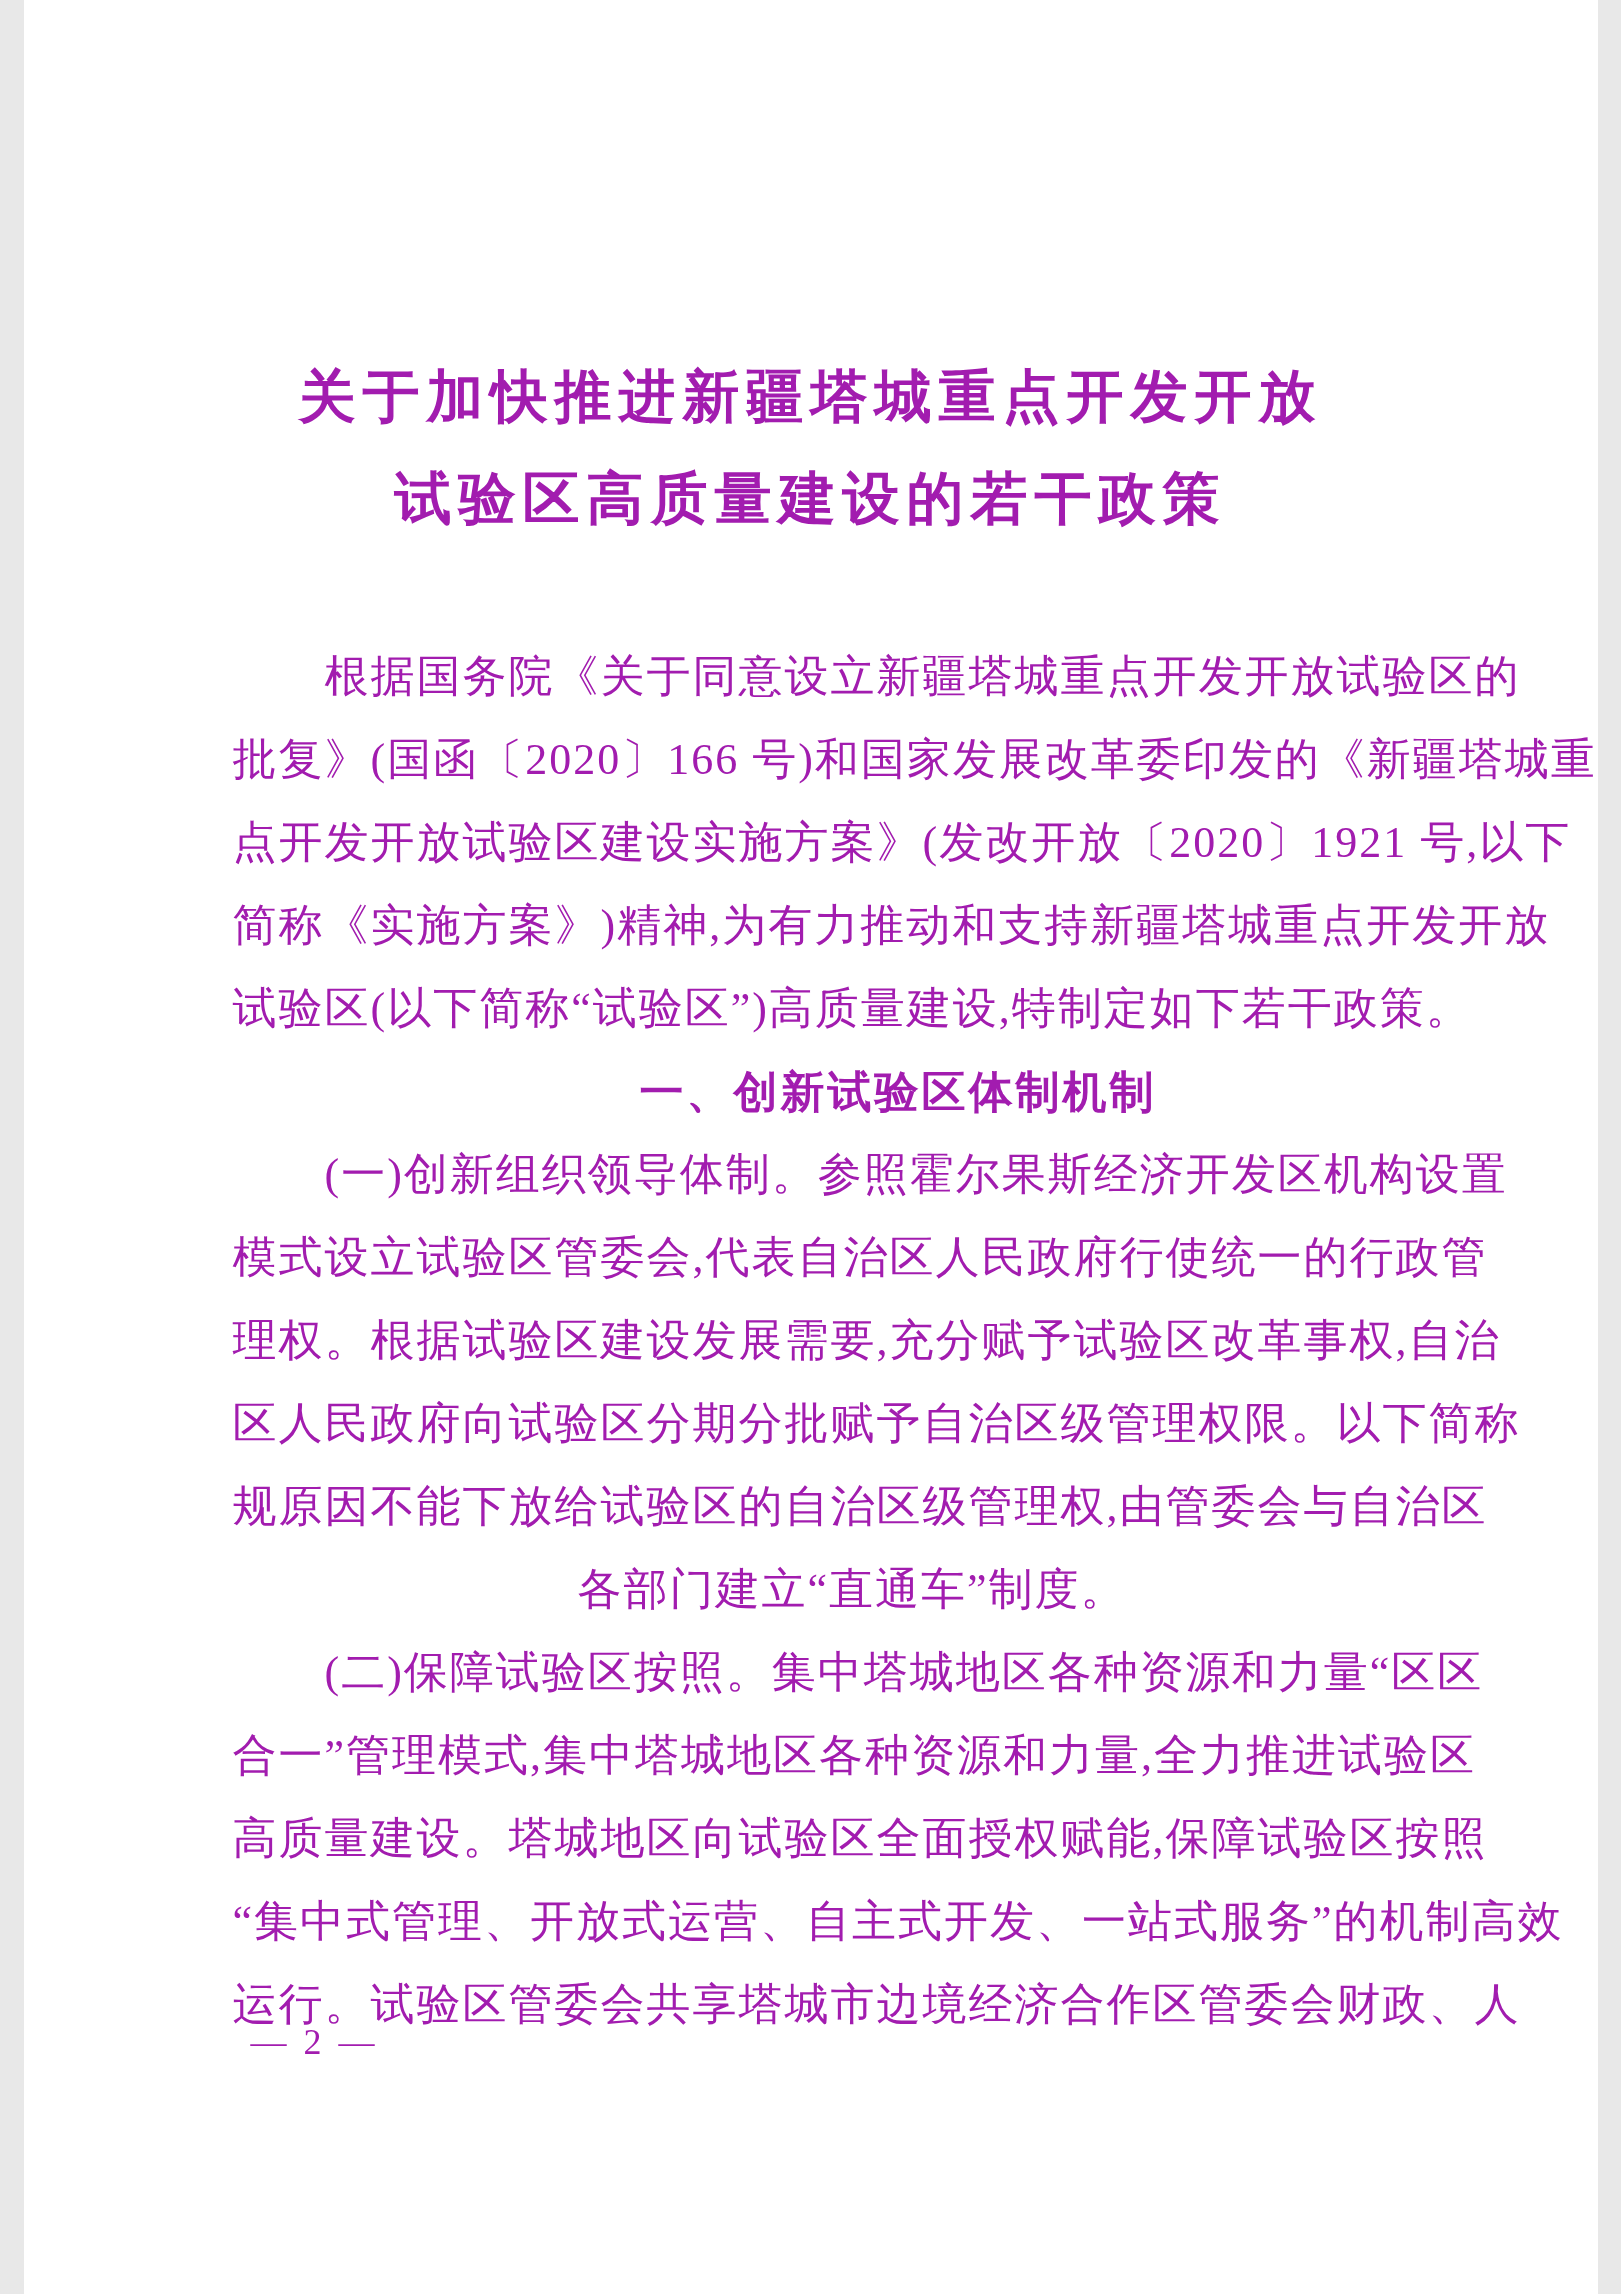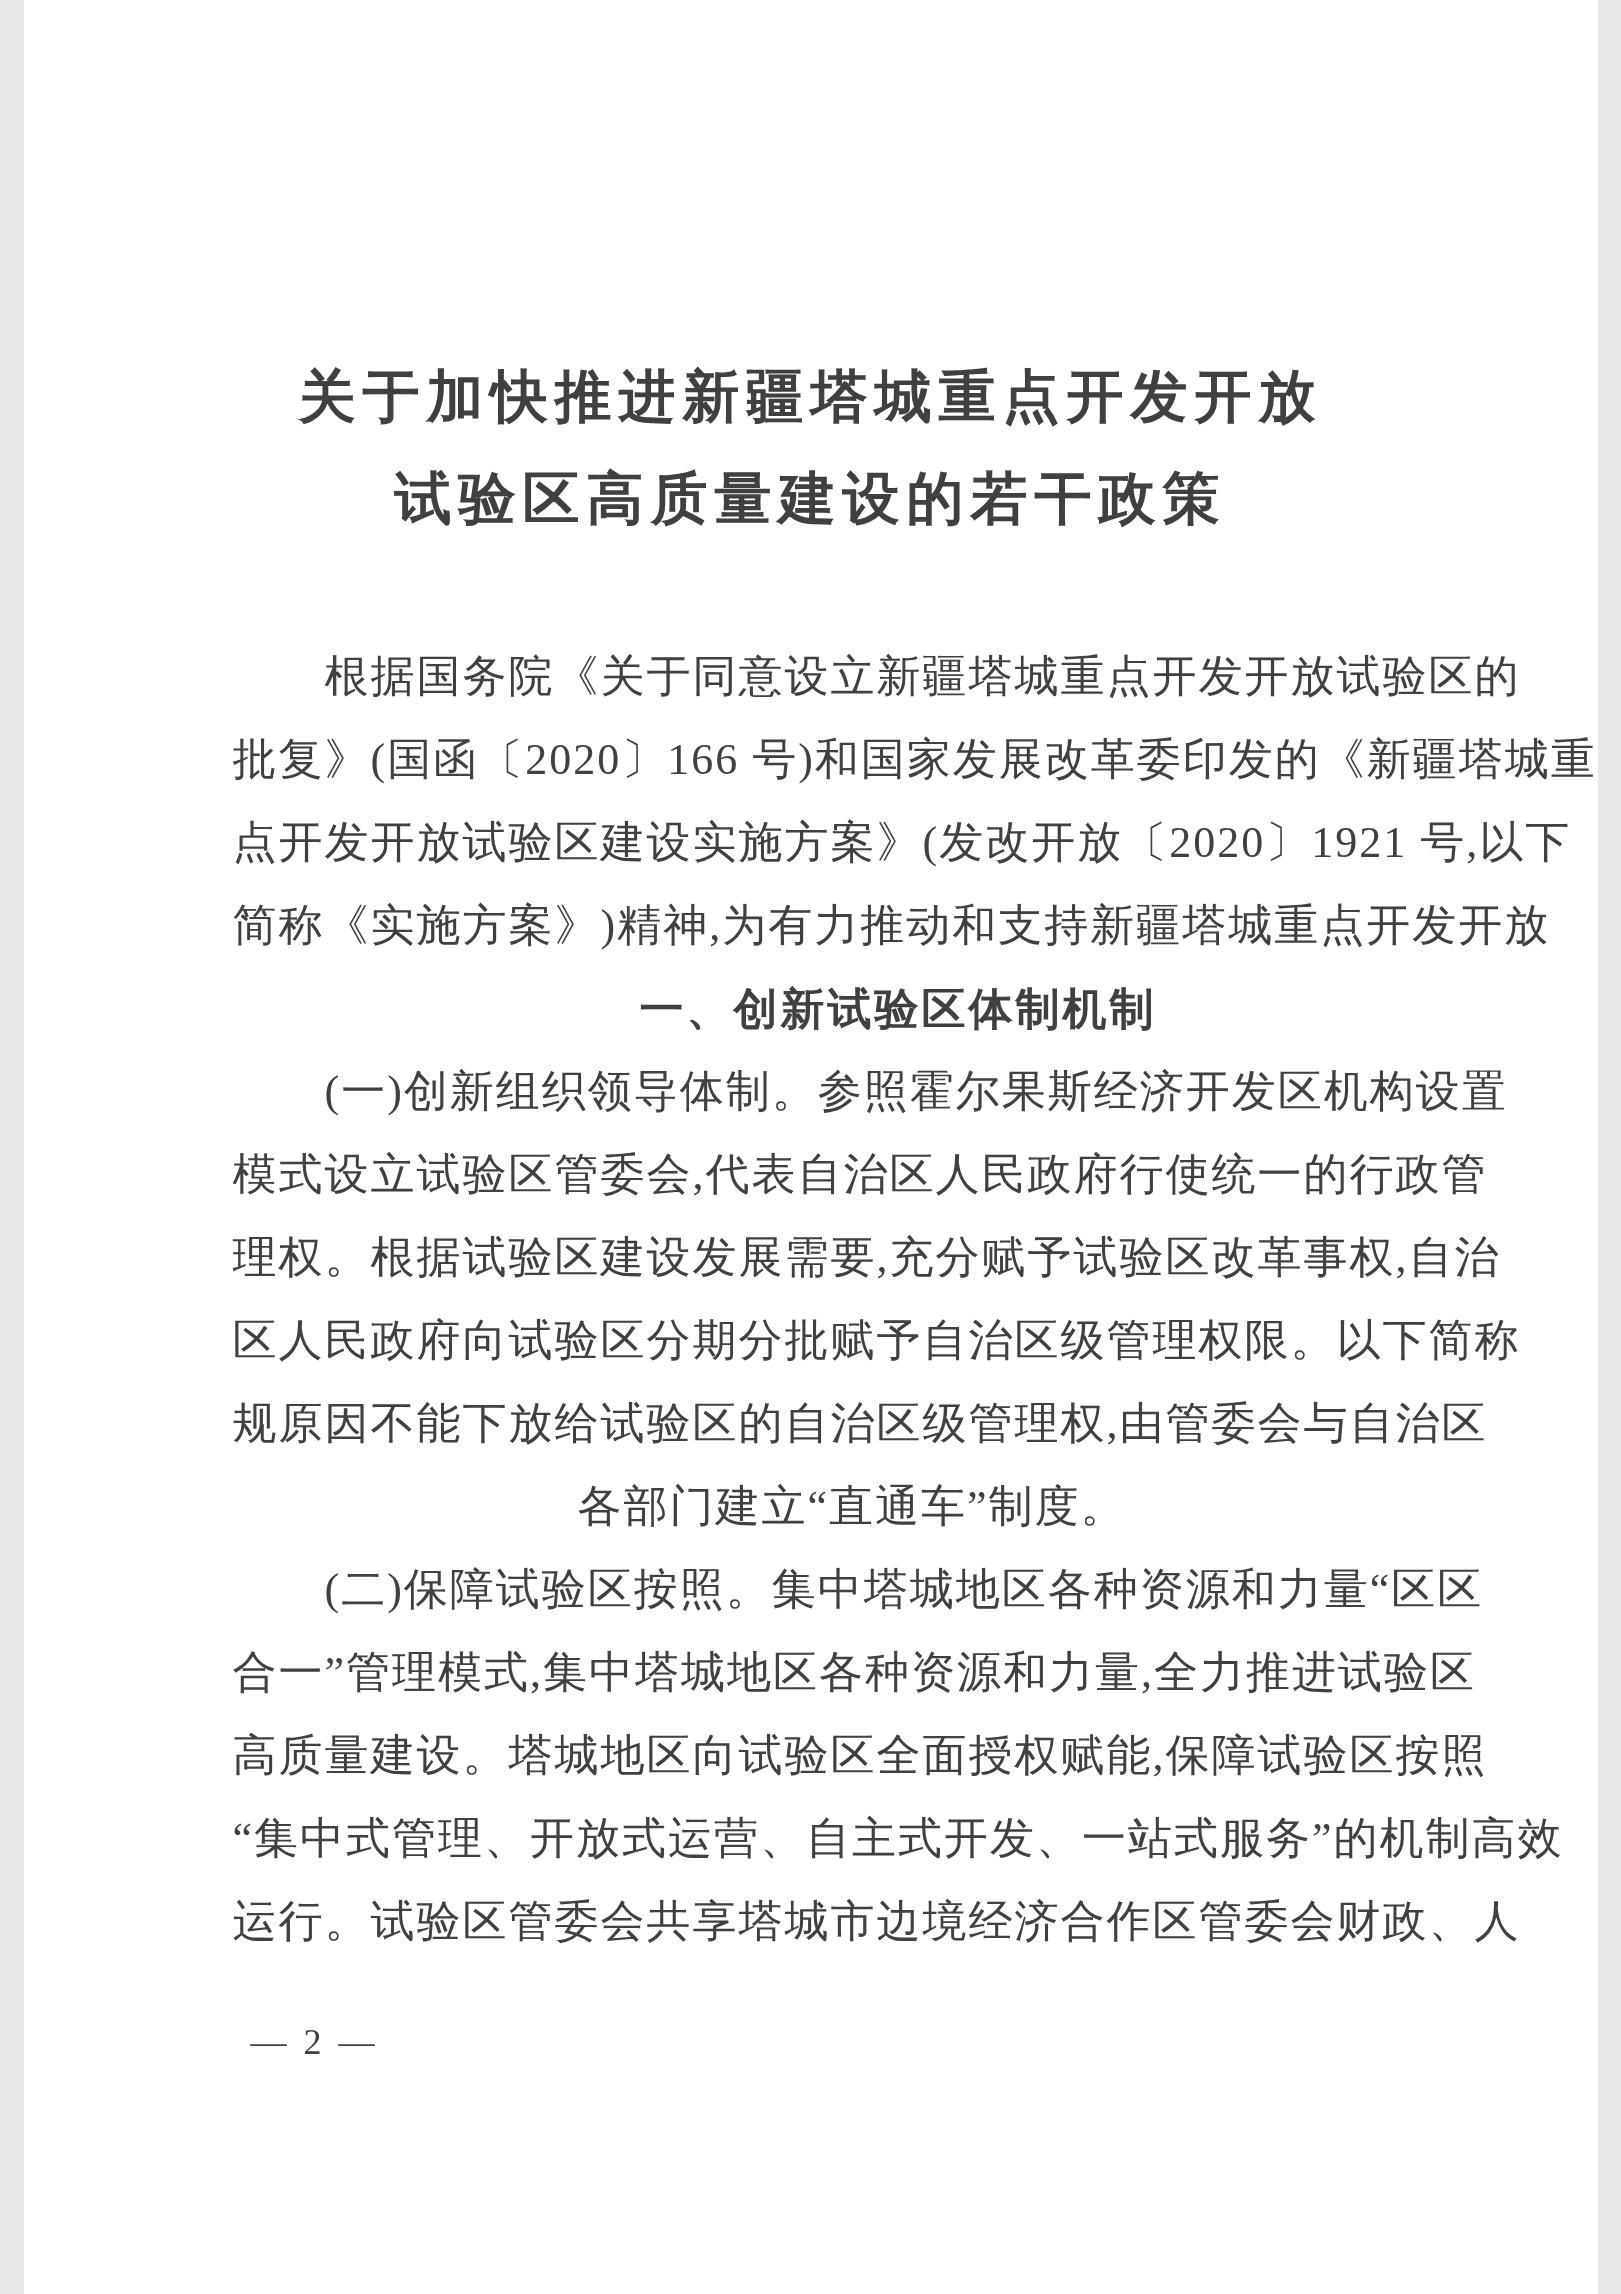--- a/index.html
+++ b/index.html
@@ -6,21 +6,21 @@
     margin: 0;
     padding: 0;
     background: #e8e8e8;
   }
   .page {
     position: relative;
     width: 1574px;
     height: 2294px;
     margin: 0 auto;
     background: #ffffff;
-    color: #404040;
+    color: #a21caf;
     font-family: "Liberation Serif", "DejaVu Serif", serif;
     overflow: hidden;
   }
   .title {
     position: absolute;
     top: 346px;
     left: 0;
     width: 100%;
     margin: 0;
     text-align: center;
@@ -74,20 +74,21 @@
     <div class="title-line">关于加快推进新疆塔城重点开发开放</div>
     <div class="title-line">试验区高质量建设的若干政策</div>
   </h1>
 
   <div class="doc-body" id="doc-body">
       <div class="block para">
         <div class="line indent">根据国务院《关于同意设立新疆塔城重点开发开放试验区的</div>
         <div class="line">批复》(国函〔2020〕166 号)和国家发展改革委印发的《新疆塔城重</div>
         <div class="line">点开发开放试验区建设实施方案》(发改开放〔2020〕1921 号,以下</div>
         <div class="line">简称《实施方案》)精神,为有力推动和支持新疆塔城重点开发开放</div>
+        <div class="line">试验区(以下简称“试验区”)高质量建设,特制定如下若干政策。</div>
       </div>
       <div class="block heading">
         <div class="line indent">一、创新试验区体制机制</div>
       </div>
       <div class="block para">
         <div class="line indent"><span class="lead">(一)创新组织领导体制。</span><span>参照霍尔果斯经济开发区机构设置</span></div>
         <div class="line">模式设立试验区管委会,代表自治区人民政府行使统一的行政管</div>
         <div class="line">理权。根据试验区建设发展需要,充分赋予试验区改革事权,自治</div>
         <div class="line">区人民政府向试验区分期分批赋予自治区级管理权限。以下简称</div>
         <div class="line">规原因不能下放给试验区的自治区级管理权,由管委会与自治区</div>

